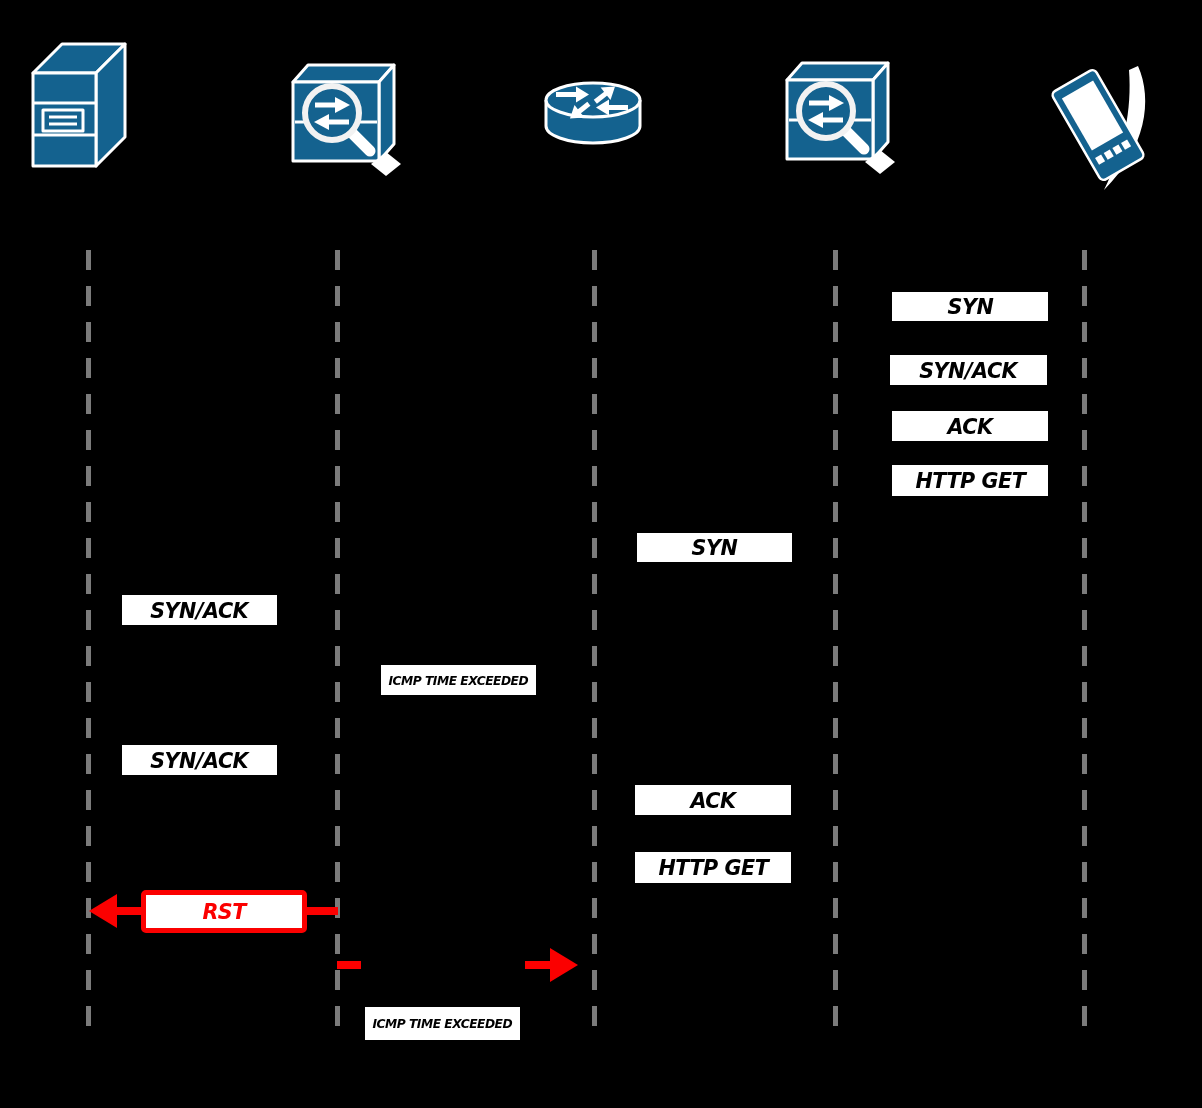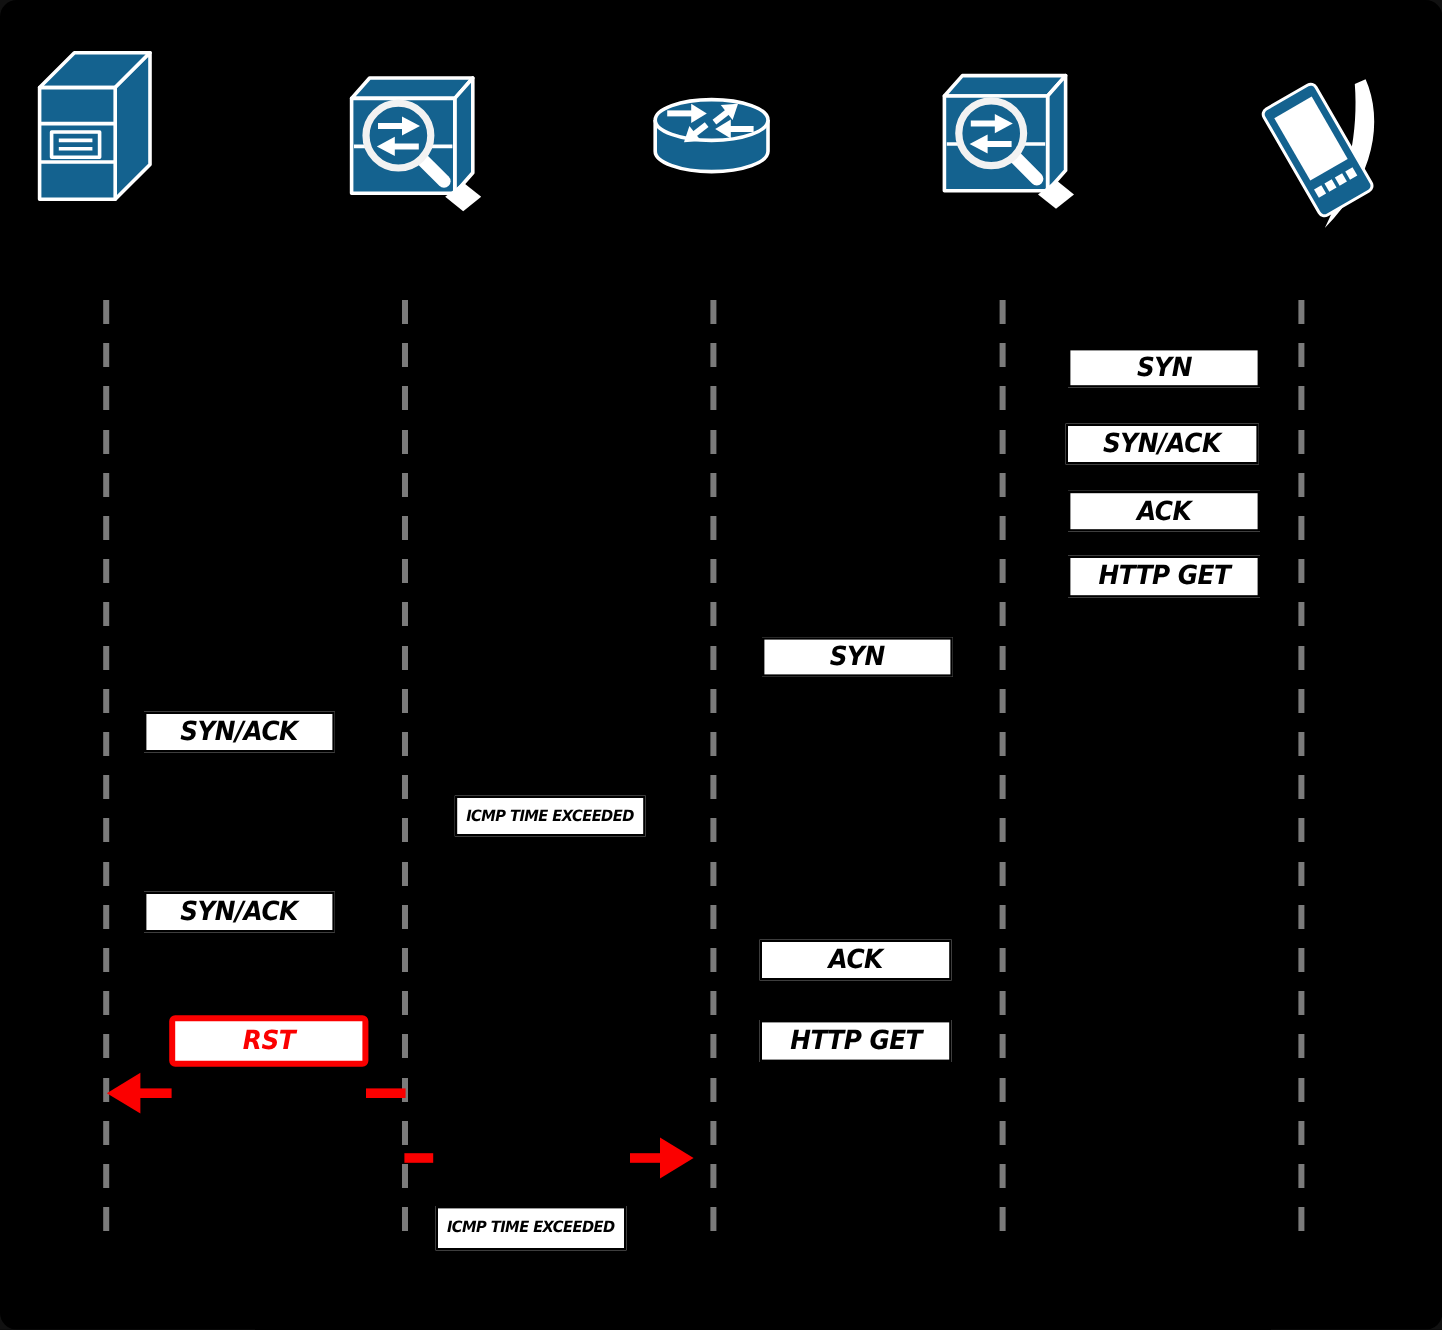--- a/index.html
+++ b/index.html
@@ -2,21 +2,21 @@
 <html style="--bg: #000000; --blue: #14628f; --red: #fb0000; --gray: #7b7b7b; --boxw: #ffffff; --ink: #000000;"><head>
 <meta charset="utf-8">
 <style>
   :root{
     --bg:#000000; --blue:#14628f; --red:#fb0000; --gray:#7b7b7b;
     --boxw:#ffffff; --ink:#000000;
   }
   html,body{margin:0;padding:0;background:#111;}
   .canvas{
     position:relative; width:1202px; height:1108px; background:var(--bg);
-    overflow:hidden; font-family:"DejaVu Sans",sans-serif;border-radius:14px;
+    overflow:hidden; font-family:"DejaVu Sans",sans-serif;
   }
   
   .lifeline{
     position:absolute; top:250px; height:782px; width:5px;
     background:repeating-linear-gradient(180deg,
       var(--gray) 0px, var(--gray) 20px, transparent 20px, transparent 36px);
   }
   .l1{left:86px;} .l2{left:335px;} .l3{left:592px;} .l4{left:833px;} .l5{left:1082px;}
   
   .icon{position:absolute;}
@@ -37,21 +37,21 @@
   .m0{left:890px; top:290px; width:160px; height:33px;}
   .m1{left:888px; top:353px; width:161px; height:34px;}
   .m2{left:890px; top:409px; width:160px; height:34px;}
   .m3{left:890px; top:463px; width:160px; height:35px;}
   .m4{left:635px; top:531px; width:159px; height:33px;}
   .m5{left:120px; top:593px; width:159px; height:34px;}
   .m6{left:379px; top:663px; width:159px; height:34px;}
   .m7{left:120px; top:743px; width:159px; height:34px;}
   .m8{left:633px; top:783px; width:160px; height:34px;}
   .m9{left:633px; top:850px; width:160px; height:35px;}
-  .m10{left:141px; top:846px; width:166px; height:43px;}
+  .m10{left:141px; top:890px; width:166px; height:43px;}
   .m11{left:359px; top:944px; width:168px; height:43px;}
   .m12{left:363px; top:1005px; width:159px; height:37px;}
   
   .shaft{position:absolute; height:8px; background:var(--red);}
   .head{position:absolute; width:0; height:0; border-style:solid;}
   .head.left{border-width:17px 28px 17px 0; border-color:transparent var(--red) transparent transparent;}
   .head.right{border-width:17px 0 17px 28px; border-color:transparent transparent transparent var(--red);}
 </style>
 </head>
 <body>

